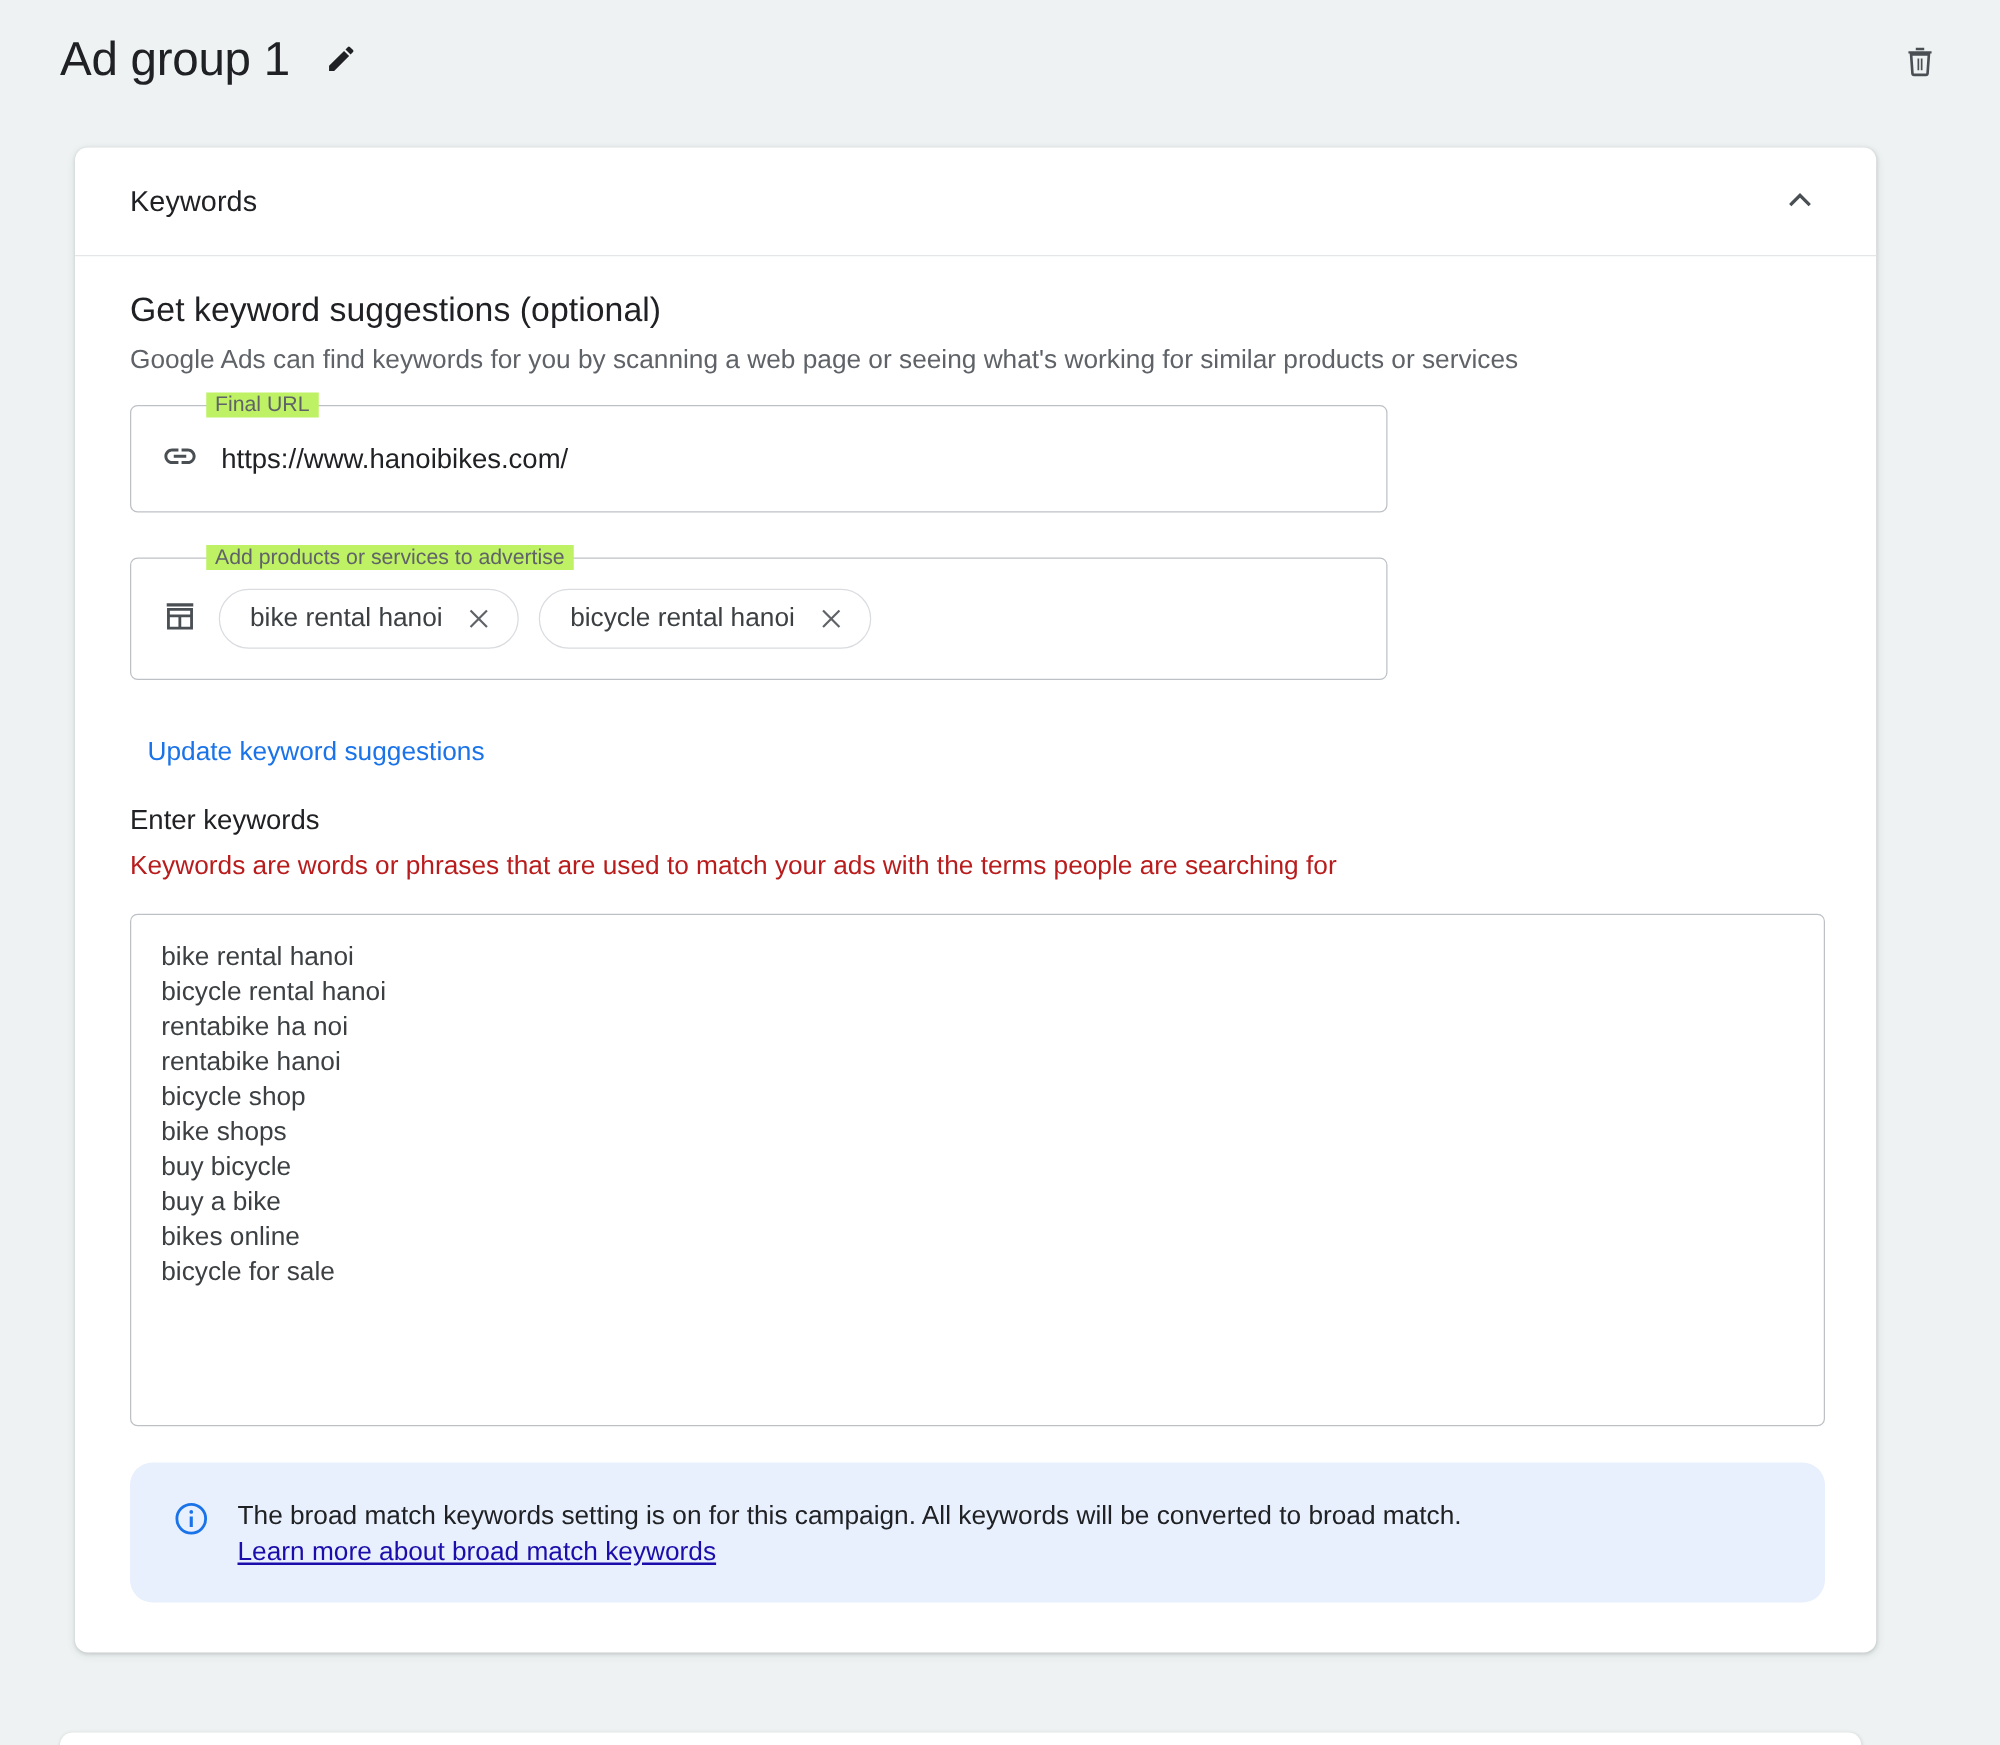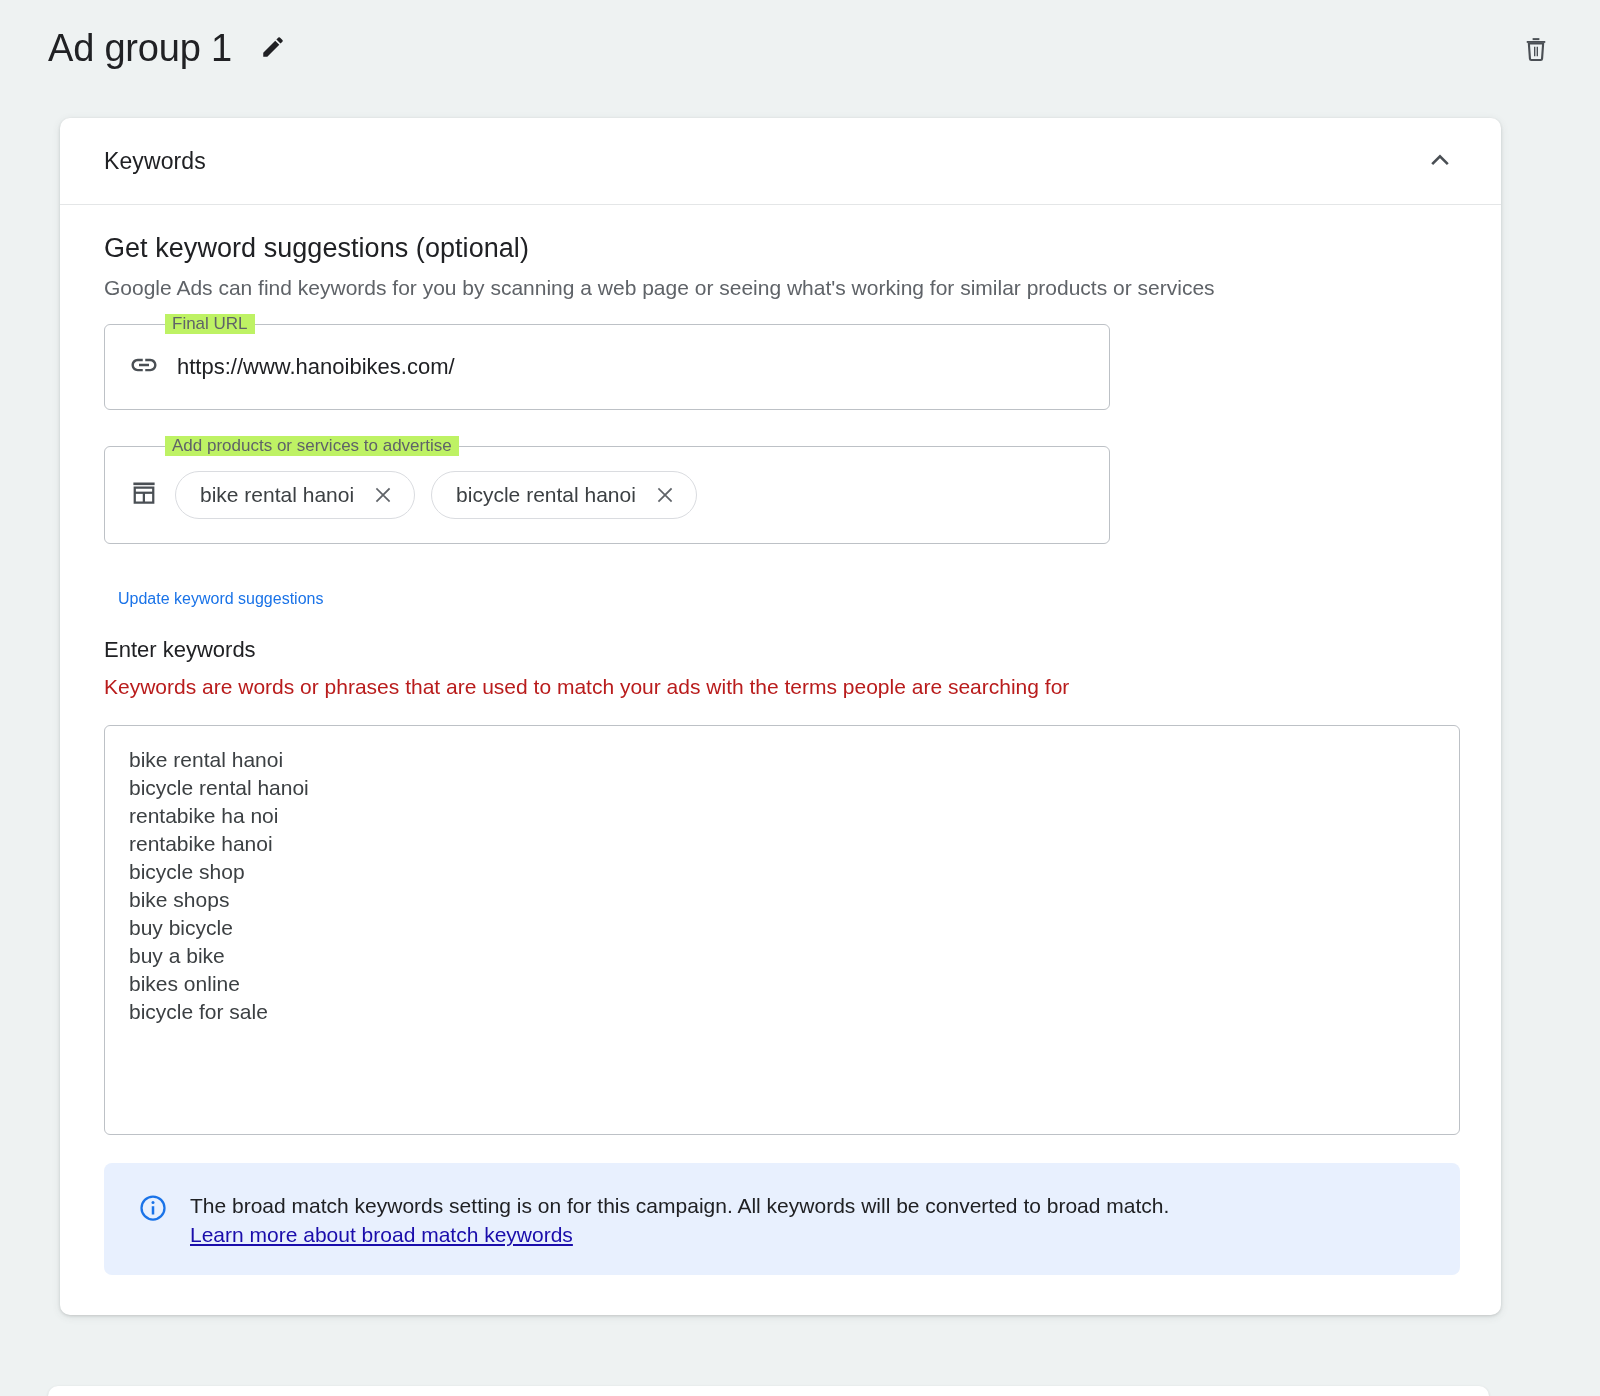--- a/index.html
+++ b/index.html
@@ -179,21 +179,21 @@
     align-items: center;
     justify-content: center;
     width: 22px;
     height: 22px;
     cursor: pointer;
   }
 
   .link-btn {
     display: inline-block;
     margin: 46px 0 0 14px;
-    font-size: 16px;
+    font-size: 21px;
     font-weight: 500;
     color: #1a73e8;
     background: transparent;
     border: none;
     padding: 0;
     cursor: pointer;
     font-family: inherit;
   }
 
   
@@ -225,21 +225,21 @@
     resize: none;
     outline: none;
     background: #fff;
   }
 
   
   .info-banner {
     margin-top: 24px;
     width: 1356px;
     background: #e8f0fe;
-    border-radius: 8px;
+    border-radius: 18px;
     display: flex;
     align-items: flex-start;
     gap: 22px;
     padding: 26px 28px 28px 34px;
     box-sizing: border-box;
   }
   .info-icon {
     flex: none;
     margin-top: 4px;
   }

